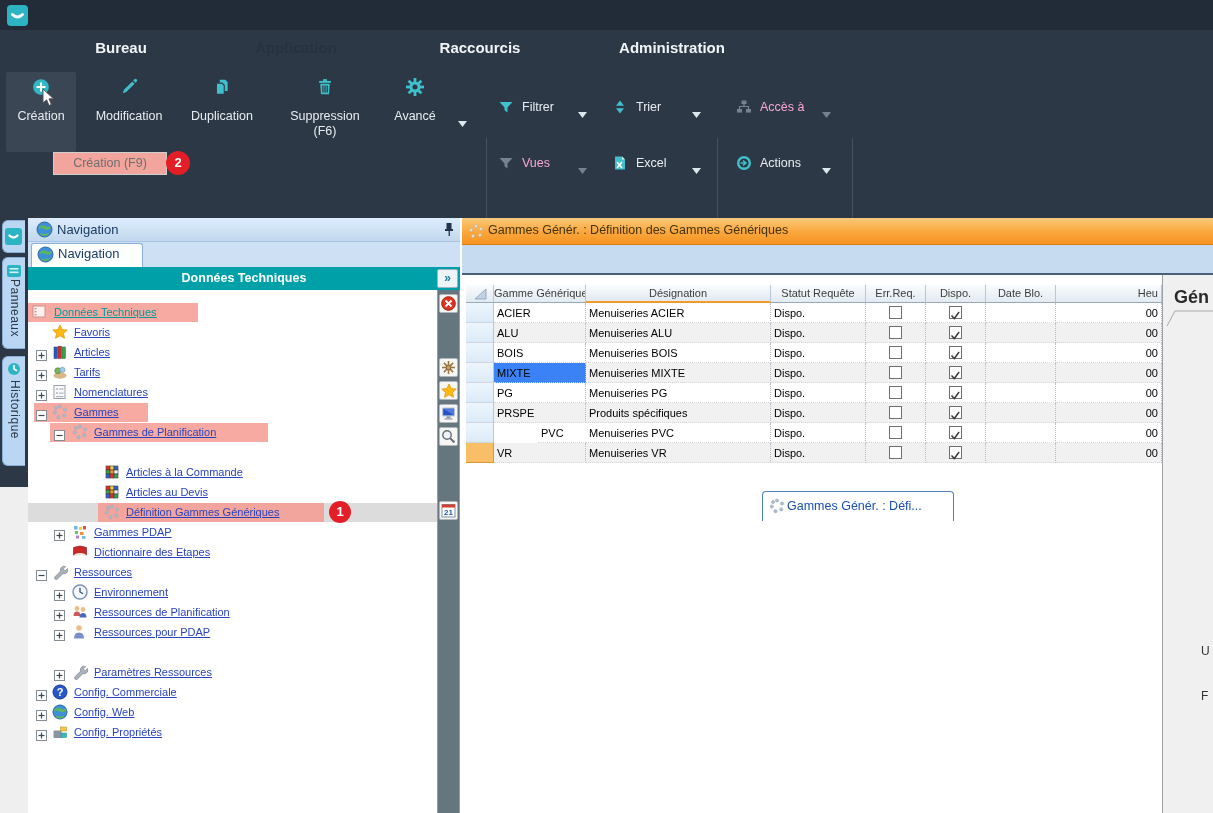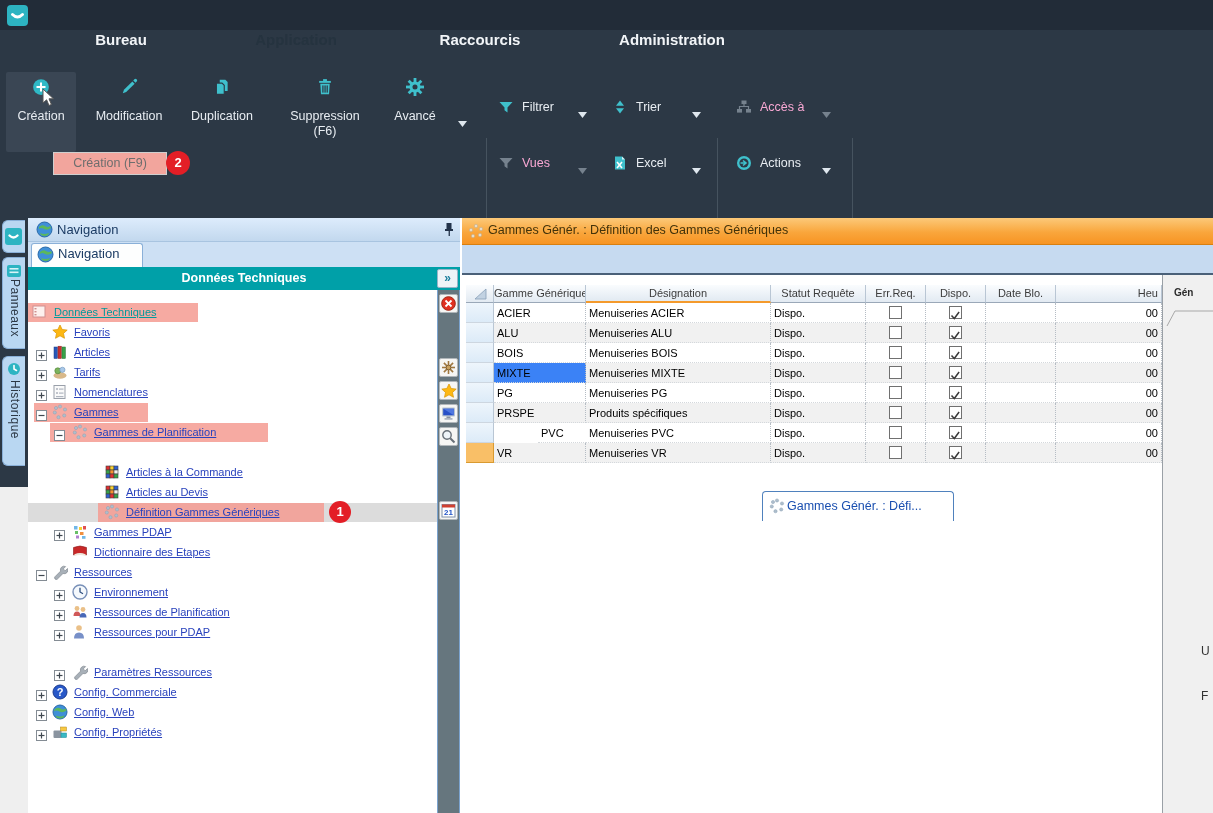--- a/index.html
+++ b/index.html
@@ -3,21 +3,21 @@
 <meta charset="utf-8">
 <style>
   html,body{margin:0;padding:0;background:#444;}
   #screen{position:relative;width:1213px;height:813px;background:#fff;overflow:hidden;
           font-family:"Liberation Sans",sans-serif;-webkit-font-smoothing:antialiased;}
   .abs{position:absolute;}
   
   #winbar{left:0;top:0;width:1213px;height:30px;background:#222c38;}
   #logo{left:7px;top:5px;width:21px;height:21px;background:#2db4c2;border-radius:4px;}
   #tabrow{left:0;top:30px;width:1213px;height:32px;background:#2c3845;}
-  .apptab{top:28px;height:24px;line-height:24px;font-size:15px;font-weight:bold;color:#f2f5f8;transform:translateX(-50%);white-space:nowrap;}
+  .apptab{top:36px;height:24px;line-height:24px;font-size:15px;font-weight:bold;color:#f2f5f8;transform:translateX(-50%);white-space:nowrap;}
   #apptab-active-bg{left:217px;top:33px;width:158px;height:29px;background:#a7e9f0;border-radius:9px 9px 0 0;}
   .apptab.active{color:#25333f;}
   #ribbon{left:0;top:62px;width:1213px;height:156px;background:#2c3845;}
   .rsep{top:76px;width:1px;height:112px;background:#46535f;}
   .grouplabel{top:194px;height:14px;line-height:14px;font-size:12px;color:#7e8b99;transform:translateX(-50%);}
   .bigbtn-label{font-size:12.5px;color:#e8edf2;text-align:center;transform:translateX(-50%);white-space:nowrap;}
   .bigbtn-hover{background:#3a4654;border-radius:2px;}
   .ritem-label{font-size:12.5px;color:#e8edf2;white-space:nowrap;height:18px;line-height:18px;}
   .ritem-label.dis{color:#f9a8d4;}
   #tooltip{left:53px;top:152px;width:112px;height:21px;background:#f2a59d;border:1px solid #cfcfcf;
@@ -54,21 +54,21 @@
   .mtab.active .mlbl{top:7px;}
   #content{left:462px;top:275px;width:700px;height:538px;background:#fff;}
   
   .hcell{top:285px;height:18px;background:linear-gradient(#fafcfe,#e2eaf2);border-right:1px solid #b9c6d4;border-bottom:1px solid #9aa8b8;box-sizing:border-box;
          font-size:11px;color:#3c3c3c;text-align:center;line-height:17px;overflow:hidden;white-space:nowrap;}
   .cell{height:20px;font-size:11px;color:#000;line-height:20px;border-right:1px dotted #b5bcc4;border-bottom:1px dotted #d4d8dc;box-sizing:border-box;overflow:hidden;white-space:nowrap;}
   .selcell{left:466px;width:28px;background:linear-gradient(#eef5fc,#dcebf8);border-right:1px solid #b9c6d4;border-bottom:1px solid #cdd6e0;box-sizing:border-box;}
   .cb{position:absolute;top:3px;width:13px;height:13px;background:#fff;border:1px solid #707070;box-sizing:border-box;}
   
   #rpanel{left:1162px;top:275px;width:51px;height:538px;background:#f0f0f0;border-left:1px solid #9aa0a6;box-sizing:border-box;}
-  #rpanel-tab-label{left:1174px;top:287px;font-size:10px;font-weight:bold;color:#2b2b2b;}
+  #rpanel-tab-label{left:1174px;top:287px;font-size:18px;font-weight:bold;color:#2b2b2b;}
   .rpanel-lbl{left:1201px;font-size:12px;color:#333;}
 </style>
 </head>
 <body>
 
 <div id="screen">
 
   <div class="abs" id="winbar">
     <div class="abs" id="logo">
       <svg width="21" height="21">

